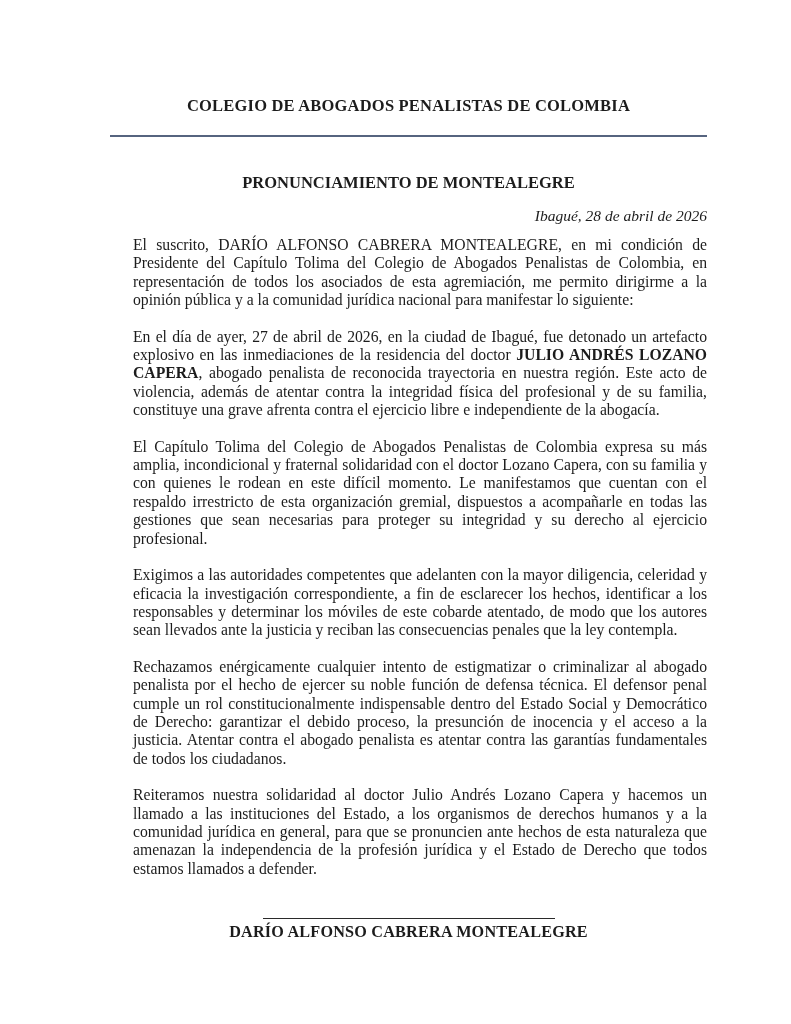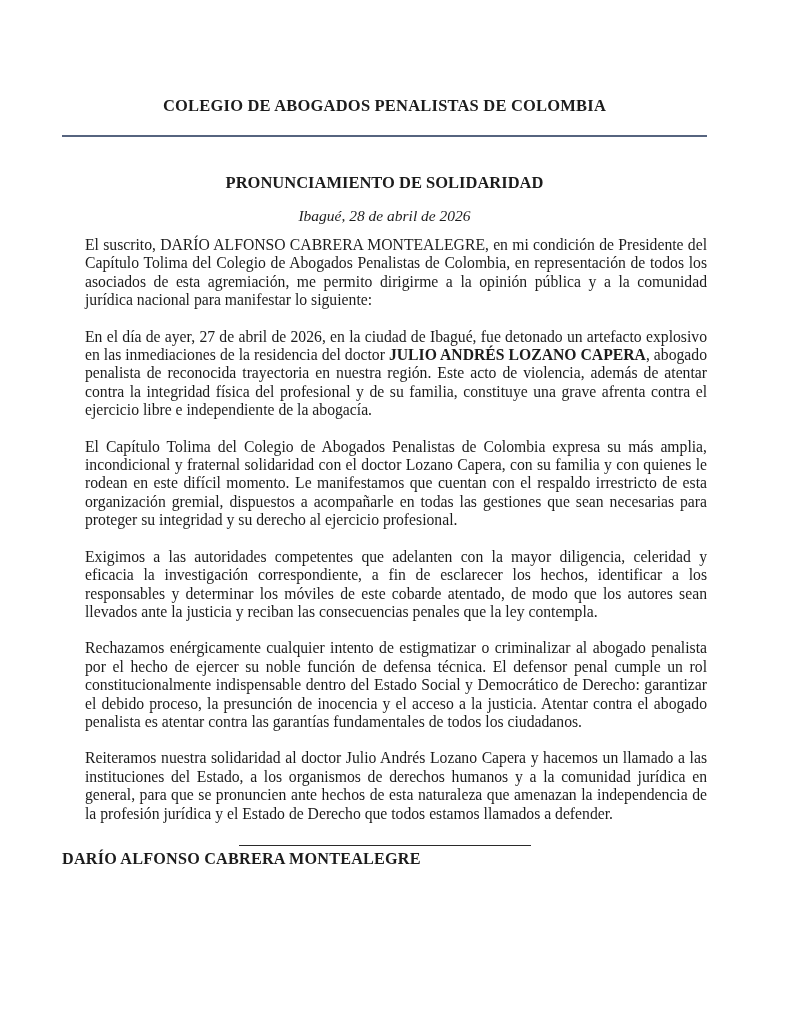--- a/index.html
+++ b/index.html
@@ -7,21 +7,21 @@
     padding: 0;
     background: #ffffff;
   }
   .page {
     position: relative;
     width: 791px;
     height: 1024px;
     margin: 0 auto;
     background: #ffffff;
     box-sizing: border-box;
-    padding: 95px 84px 0 62px;
+    padding: 95px 84px 0 110px;
     font-family: "Liberation Serif", "DejaVu Serif", serif;
     color: #1c1c1c;
     overflow: hidden;
   }
   .letterhead {
     text-align: center;
     font-weight: bold;
     font-size: 16.5px;
     line-height: 21px;
     letter-spacing: 0.2px;
@@ -34,40 +34,41 @@
   }
   .doc-title {
     margin-top: 35px;
     text-align: center;
     font-weight: bold;
     font-size: 16.5px;
     line-height: 21px;
   }
   .dateline {
     margin-top: 13px;
-    text-align: center;
+    text-align: right;
     font-style: italic;
     font-size: 15.5px;
     line-height: 19px;
   }
   .body-text {
     margin-top: 11px;
     margin-left: 23px;
   }
   .body-text p.para {
     margin: 0 0 18px 0;
     font-size: 15.7px;
     line-height: 18.4px;
     text-align: justify;
   }
   .body-text p.para span.b {
     font-weight: bold;
   }
   .signature {
-    margin-top: 22px;
+    margin-top: 40px;
+    text-align: center;
   }
   .sig-line {
     width: 292px;
     height: 0;
     border-top: 1.6px solid #2a2a2a;
     margin: 0 auto 3px auto;
   }
   .sig-name {
     font-weight: bold;
     font-size: 16.2px;
@@ -79,21 +80,21 @@
 <body>
 
 <div class="page" style="color: rgb(28, 28, 28); background: rgb(255, 255, 255);">
 
   <div class="letterhead">
     <div>COLEGIO DE ABOGADOS PENALISTAS DE COLOMBIA</div>
   </div>
 
   <div class="header-rule" style="background: rgb(86, 100, 127);"></div>
 
-  <div class="doc-title">PRONUNCIAMIENTO DE SOLIDARIDAD</div>
+  <div class="doc-title">PRONUNCIAMIENTO DE MONTEALEGRE</div>
 
   <div class="dateline">Ibagué, 28 de abril de 2026</div>
 
   <div class="body-text">
       <p class="para"><span>El suscrito, DARÍO ALFONSO CABRERA MONTEALEGRE, en mi condición de Presidente del Capítulo Tolima del Colegio de Abogados Penalistas de Colombia, en representación de todos los asociados de esta agremiación, me permito dirigirme a la opinión pública y a la comunidad jurídica nacional para manifestar lo siguiente:</span></p>
       <p class="para"><span>En el día de ayer, 27 de abril de 2026, en la ciudad de Ibagué, fue detonado un artefacto explosivo en las inmediaciones de la residencia del doctor </span><span class="b">JULIO ANDRÉS LOZANO CAPERA</span><span>, abogado penalista de reconocida trayectoria en nuestra región. Este acto de violencia, además de atentar contra la integridad física del profesional y de su familia, constituye una grave afrenta contra el ejercicio libre e independiente de la abogacía.</span></p>
       <p class="para"><span>El Capítulo Tolima del Colegio de Abogados Penalistas de Colombia expresa su más amplia, incondicional y fraternal solidaridad con el doctor Lozano Capera, con su familia y con quienes le rodean en este difícil momento. Le manifestamos que cuentan con el respaldo irrestricto de esta organización gremial, dispuestos a acompañarle en todas las gestiones que sean necesarias para proteger su integridad y su derecho al ejercicio profesional.</span></p>
       <p class="para"><span>Exigimos a las autoridades competentes que adelanten con la mayor diligencia, celeridad y eficacia la investigación correspondiente, a fin de esclarecer los hechos, identificar a los responsables y determinar los móviles de este cobarde atentado, de modo que los autores sean llevados ante la justicia y reciban las consecuencias penales que la ley contempla.</span></p>
       <p class="para"><span>Rechazamos enérgicamente cualquier intento de estigmatizar o criminalizar al abogado penalista por el hecho de ejercer su noble función de defensa técnica. El defensor penal cumple un rol constitucionalmente indispensable dentro del Estado Social y Democrático de Derecho: garantizar el debido proceso, la presunción de inocencia y el acceso a la justicia. Atentar contra el abogado penalista es atentar contra las garantías fundamentales de todos los ciudadanos.</span></p>
       <p class="para"><span>Reiteramos nuestra solidaridad al doctor Julio Andrés Lozano Capera y hacemos un llamado a las instituciones del Estado, a los organismos de derechos humanos y a la comunidad jurídica en general, para que se pronuncien ante hechos de esta naturaleza que amenazan la independencia de la profesión jurídica y el Estado de Derecho que todos estamos llamados a defender.</span></p>

